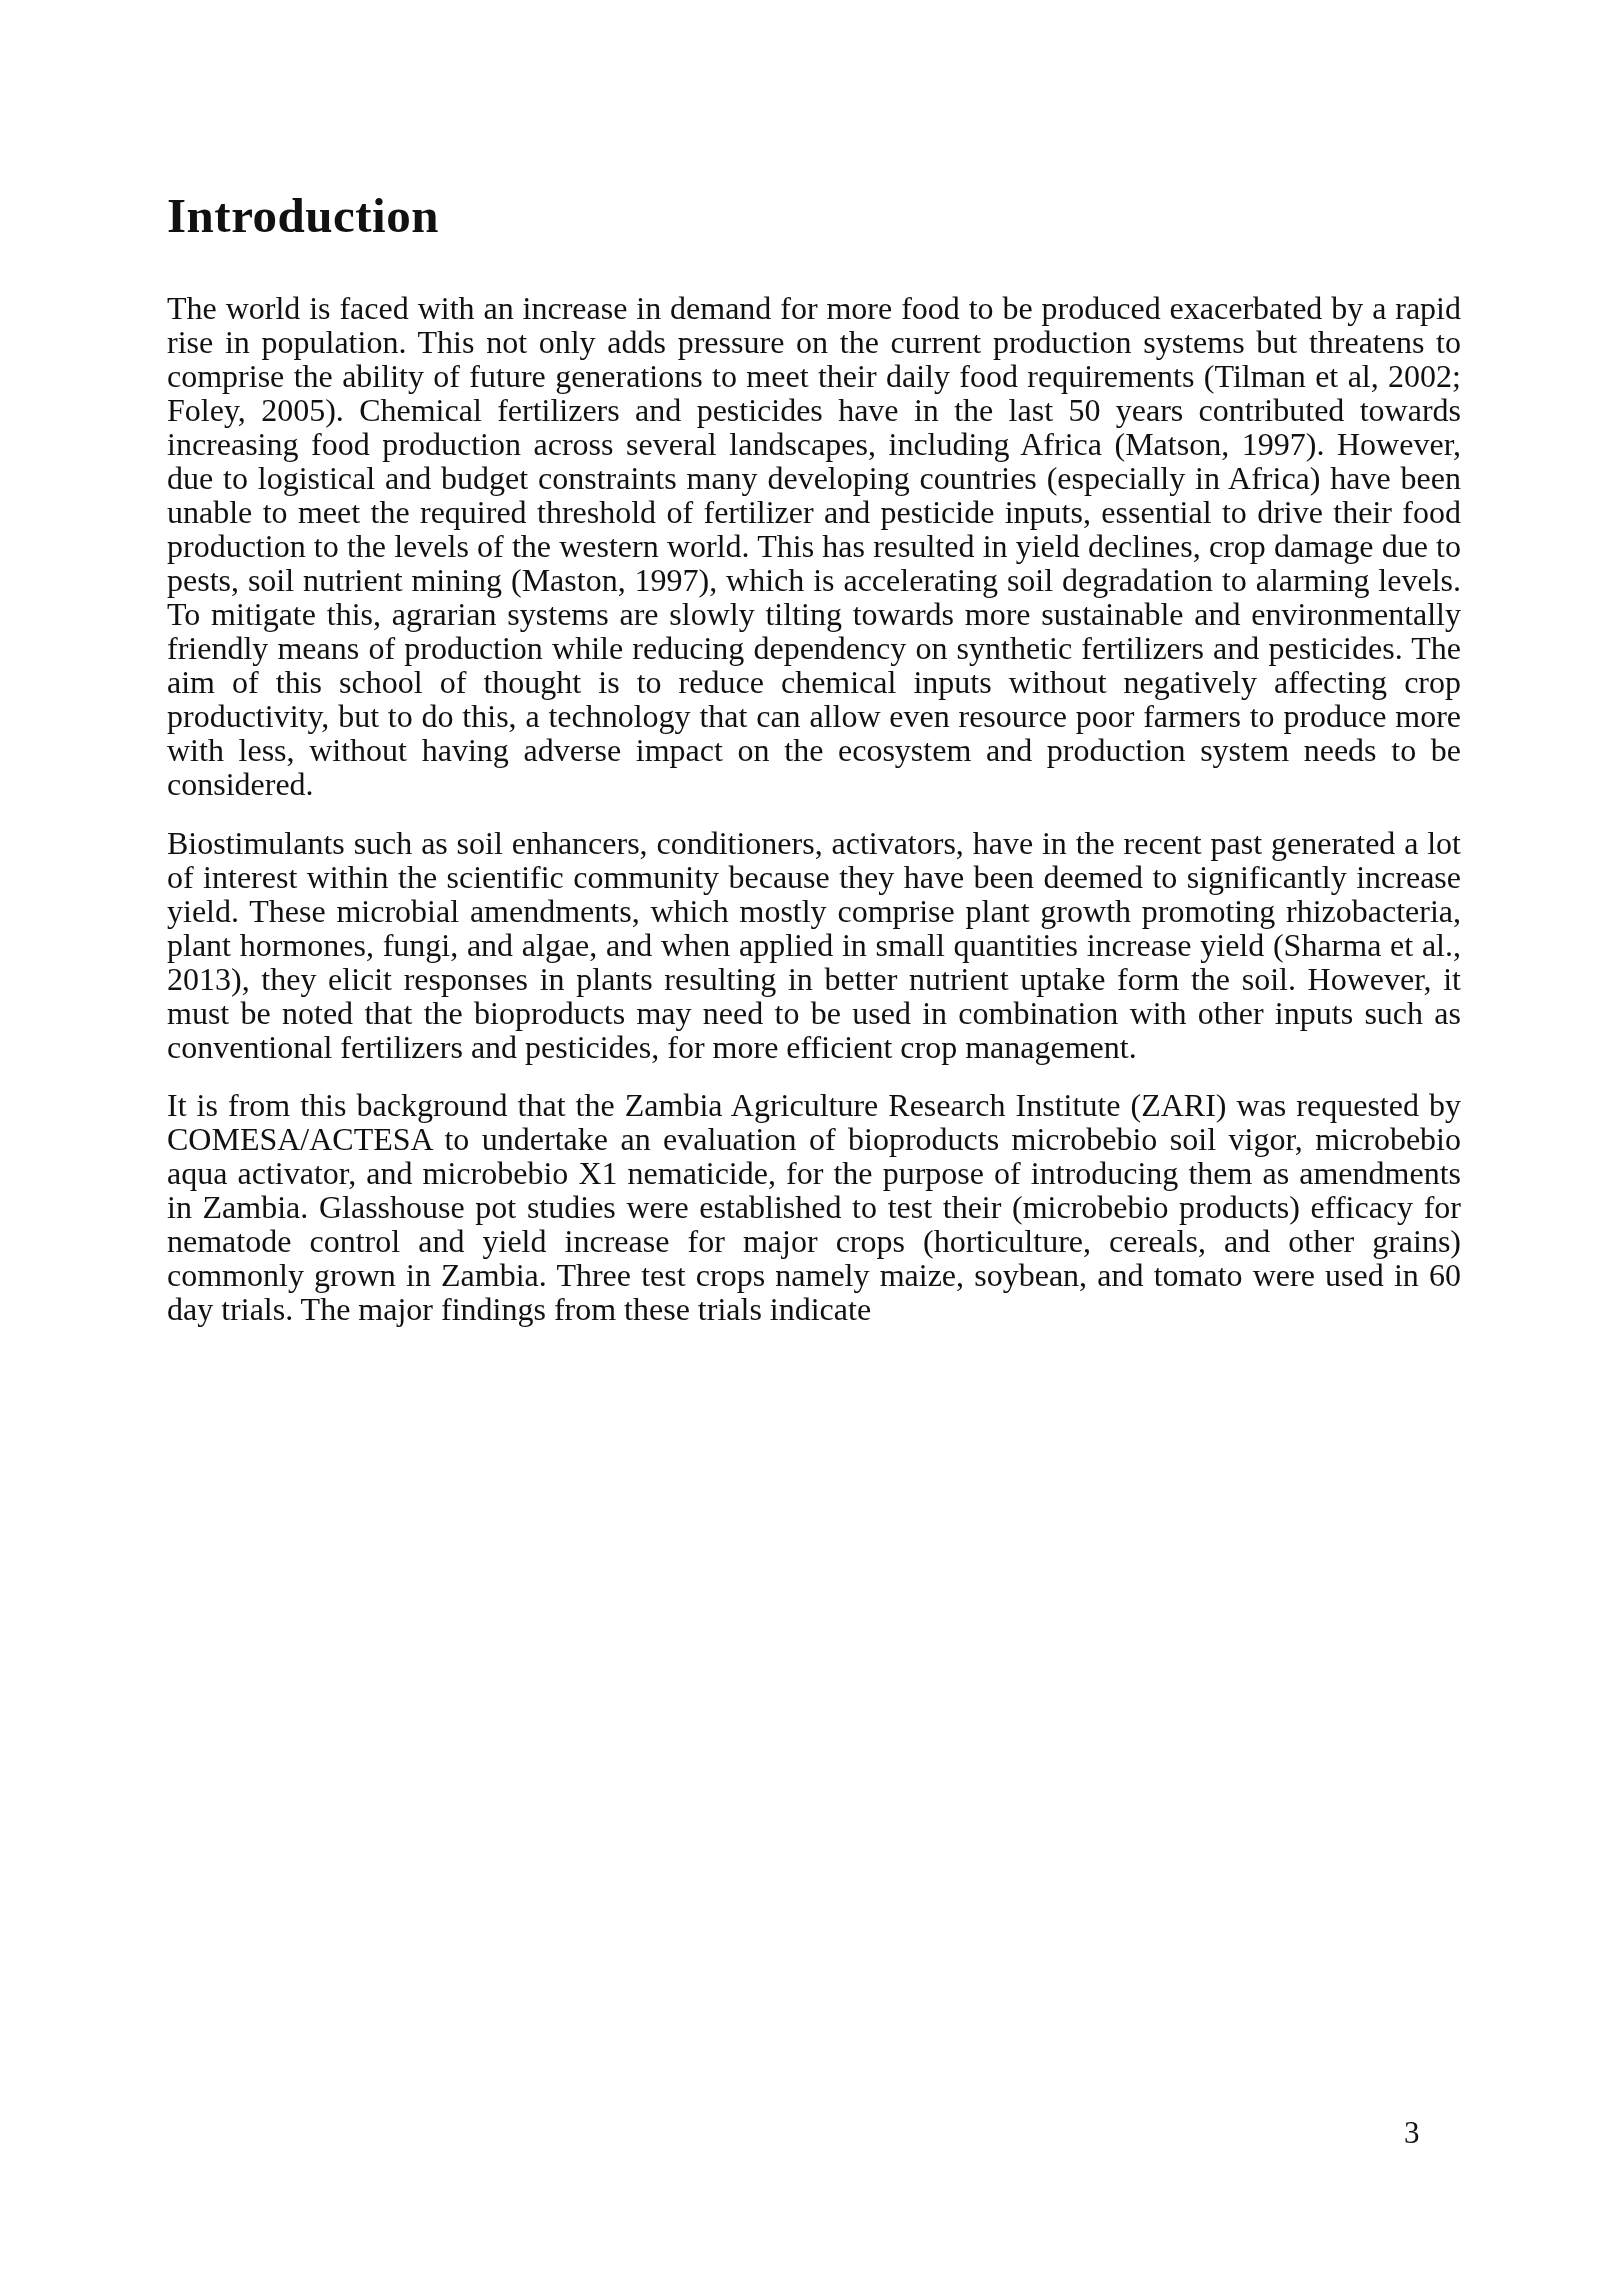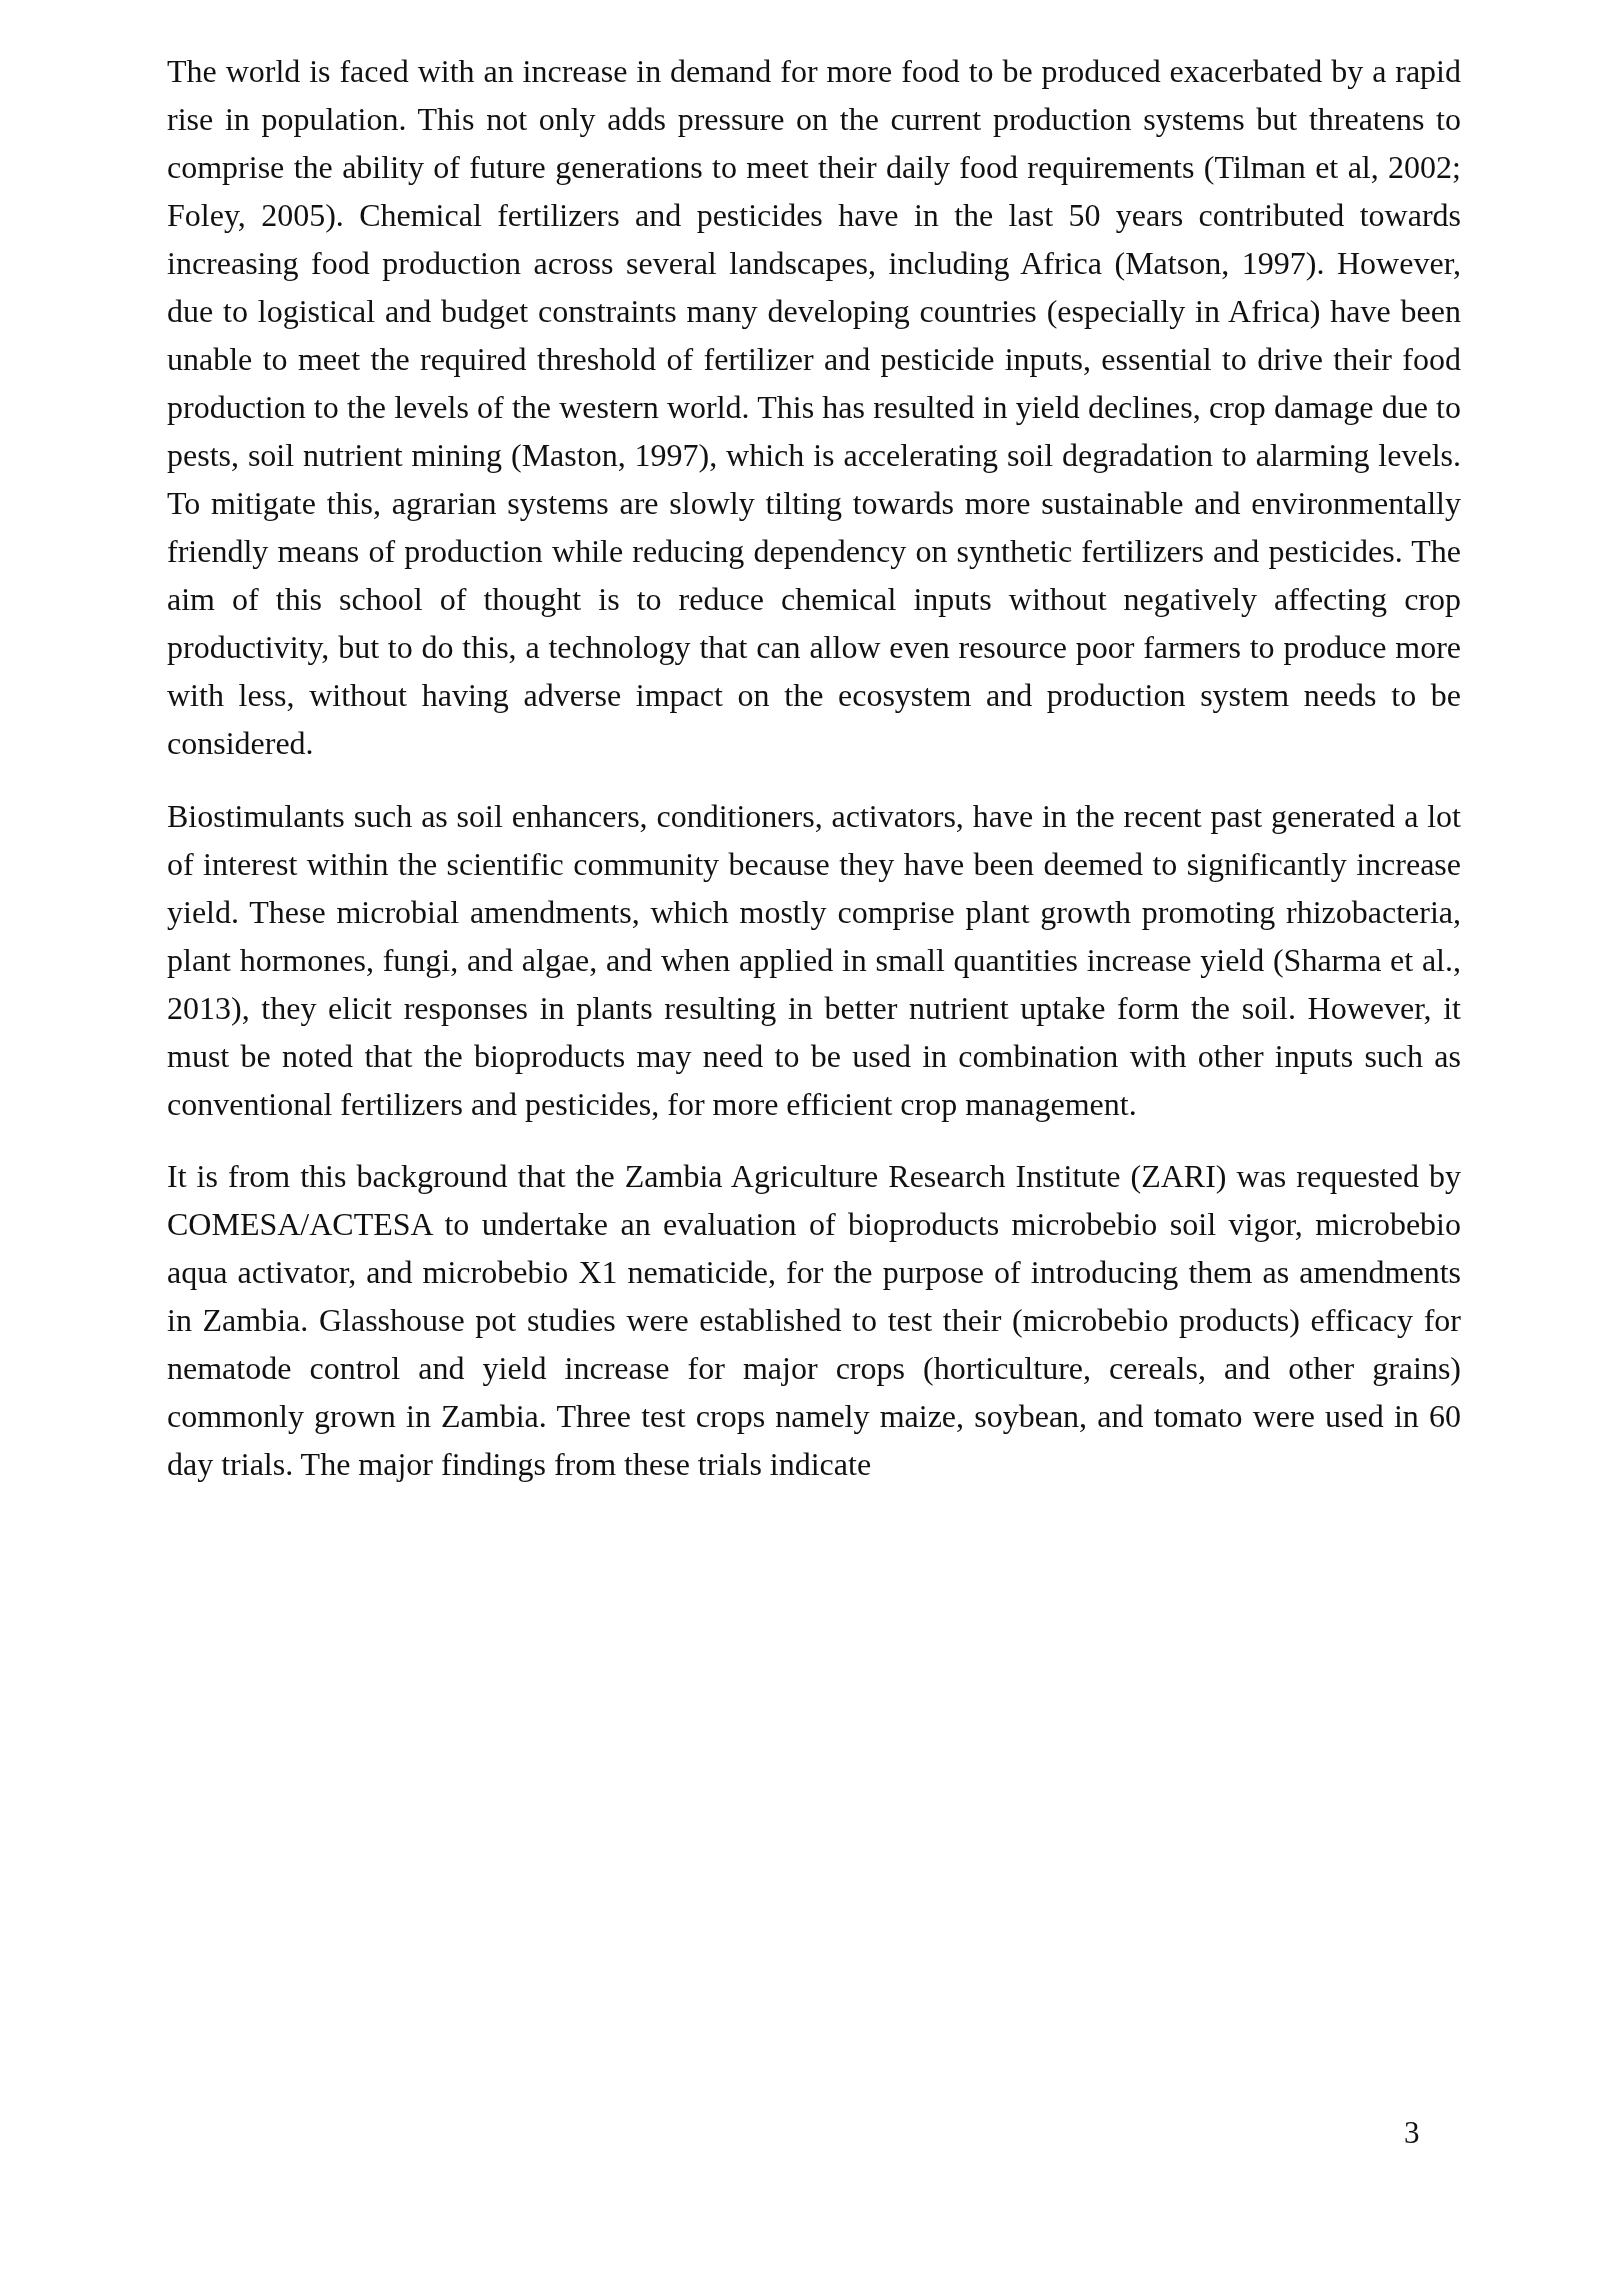--- a/index.html
+++ b/index.html
@@ -29,36 +29,37 @@
     line-height: 1.15;
     font-weight: bold;
     letter-spacing: 0.5px;
   }
   .body-text {
     margin-top: 47px;
   }
   .para {
     margin: 0 0 24.5px 0;
     font-size: 32px;
-    line-height: 48px;
+    line-height: 34px;
     text-align: justify;
   }
   .page-number {
     position: absolute;
     left: 1404px;
     top: 2117px;
     font-size: 31px;
     line-height: 1;
   }
 </style>
 </head>
 <body>
 
 <div class="page">
   <div class="content">
+    <h1 class="heading">Introduction</h1>
     <div class="body-text">
       <p class="para">The world is faced with an increase in demand for more food to be produced exacerbated by a rapid rise in population. This not only adds pressure on the current production systems but threatens to comprise the ability of future generations to meet their daily food requirements (Tilman et al, 2002; Foley, 2005). Chemical fertilizers and pesticides have in the last 50 years contributed towards increasing food production across several landscapes, including Africa (Matson, 1997). However, due to logistical and budget constraints many developing countries (especially in Africa) have been unable to meet the required threshold of fertilizer and pesticide inputs, essential to drive their food production to the levels of the western world. This has resulted in yield declines, crop damage due to pests, soil nutrient mining (Maston, 1997), which is accelerating soil degradation to alarming levels. To mitigate this, agrarian systems are slowly tilting towards more sustainable and environmentally friendly means of production while reducing dependency on synthetic fertilizers and pesticides. The aim of this school of thought is to reduce chemical inputs without negatively affecting crop productivity, but to do this, a technology that can allow even resource poor farmers to produce more with less, without having adverse impact on the ecosystem and production system needs to be considered.</p>
       <p class="para">Biostimulants such as soil enhancers, conditioners, activators, have in the recent past generated a lot of interest within the scientific community because they have been deemed to significantly increase yield. These microbial amendments, which mostly comprise plant growth promoting rhizobacteria, plant hormones, fungi, and algae, and when applied in small quantities increase yield (Sharma et al., 2013), they elicit responses in plants resulting in better nutrient uptake form the soil. However, it must be noted that the bioproducts may need to be used in combination with other inputs such as conventional fertilizers and pesticides, for more efficient crop management.</p>
       <p class="para">It is from this background that the Zambia Agriculture Research Institute (ZARI) was requested by COMESA/ACTESA to undertake an evaluation of bioproducts microbebio soil vigor, microbebio aqua activator, and microbebio X1 nematicide, for the purpose of introducing them as amendments in Zambia. Glasshouse pot studies were established to test their (microbebio products) efficacy for nematode control and yield increase for major crops (horticulture, cereals, and other grains) commonly grown in Zambia. Three test crops namely maize, soybean, and tomato were used in 60 day trials. The major findings from these trials indicate</p>
     </div>
   </div>
   <div class="page-number">3</div>
 </div>
 
 

